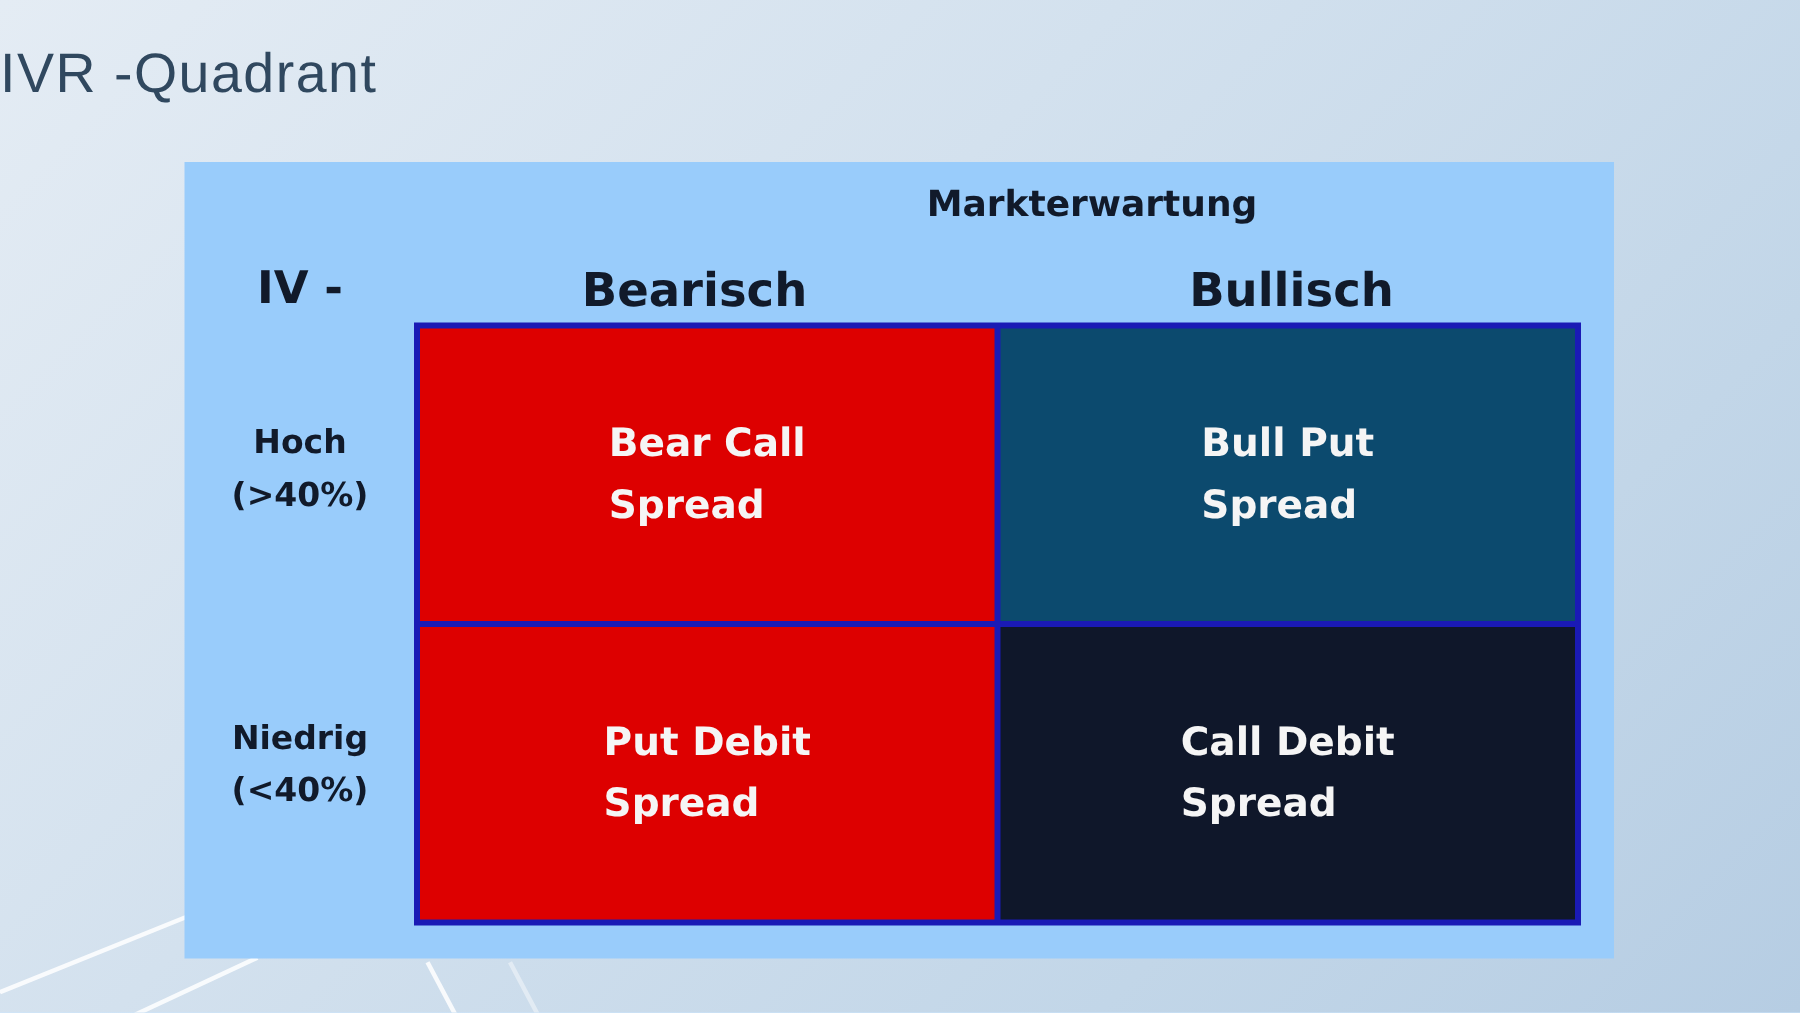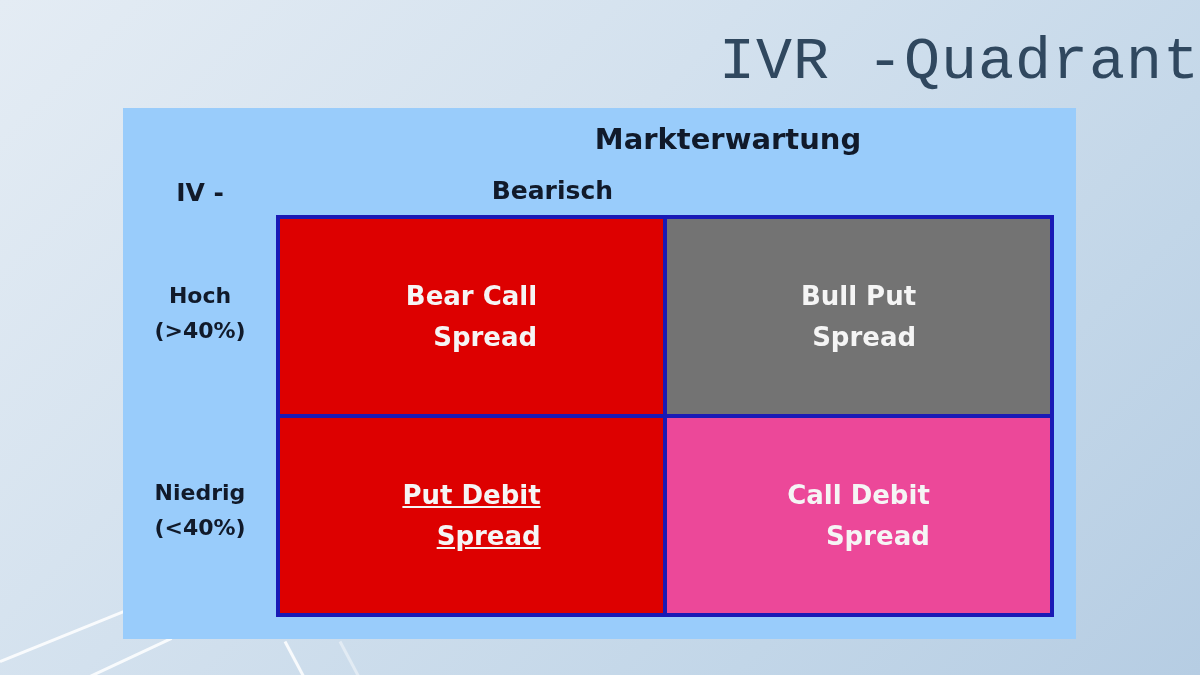--- a/index.html
+++ b/index.html
@@ -3,70 +3,71 @@
 <meta charset="utf-8">
 <style>
   html, body { margin:0; padding:0; }
   body {
     width:1200px; height:675px; overflow:hidden; position:relative;
     background: linear-gradient(135deg, #e4ecf4 0%, #d3e1ee 40%, #c2d6e8 75%, #b6cde3 100%);
     font-family: "DejaVu Sans", sans-serif;
   }
   .deco { position:absolute; background:rgba(255,255,255,0.85); height:3px; transform-origin:left center; }
   .title {
-    position:absolute; left:0; top:28px; width:1200px; text-align:right;
-    font-family: Liberation Mono, monospace; font-size:60px; color:#30485f; letter-spacing:1px;
+    position:absolute; left:0; top:28px; width:1200px; text-align:left;
+    font-family: Liberation Sans, sans-serif; font-size:37px; color:#30485f; letter-spacing:1px;
   }
   .panel {
     position:absolute; left:123px; top:108px; width:953px; height:531px;
     background:#99ccfb;
   }
   .lbl { position:absolute; color:#111a2a; font-weight:bold; font-family:"DejaVu Sans", sans-serif; text-align:center; }
-  .hdr-main { left:380px; top:14px; width:450px; font-size:29px; }
-  .hdr-col  { top:68px; font-size:25px; width:300px;text-align:right; }
-  .row-axis { left:0; top:66px; width:154px; font-size:25px; line-height:38px; }
+  .hdr-main { left:380px; top:14px; width:450px; font-size:24px; }
+  .hdr-col  { top:68px; font-size:31px; width:300px; }
+  .row-axis { left:0; top:66px; width:154px; font-size:30px; line-height:38px; }
   .row-lbl  { left:0; width:154px; font-size:22px; line-height:35px; font-weight:bold; }
   .grid {
     position:absolute; left:153px; top:107px; width:778px; height:402px;
     background:#1a1ab5; box-sizing:border-box; padding:4px;
     display:grid; grid-template-columns:1fr 1fr; grid-template-rows:1fr 1fr; gap:4px;
   }
-  .cell { display:flex; align-items:center; justify-content:center; text-align:right;
+  .cell { display:flex; align-items:center; justify-content:center; text-align:left;
     color:#f5f5f5; font-weight:bold; font-size:26px; line-height:41px; white-space:pre-line; }
 </style>
 </head>
 <body>
 
 <div class="deco" style="left:0;top:660px;width:170px;transform:rotate(-22deg);"></div>
 <div class="deco" style="left:90px;top:675px;width:90px;transform:rotate(-25deg);"></div>
 <div class="deco" style="left:285px;top:640px;width:50px;transform:rotate(62deg);"></div>
 <div class="deco" style="left:340px;top:640px;width:50px;transform:rotate(62deg);opacity:0.5;"></div>
 
 <div class="title">IVR -Quadrant</div>
 
 <div class="panel">
   <div class="lbl hdr-main">Markterwartung</div>
   <div class="lbl hdr-col" style="left:190px;">Bearisch</div>
+  <div class="lbl hdr-col" style="left:588px;">Bullisch</div>
 
   <div class="lbl row-axis">
     <div>IV -</div>
   </div>
 
   <div class="lbl row-lbl" style="top:170px;">
     <div>Hoch</div>
     <div>(&gt;40%)</div>
   </div>
   <div class="lbl row-lbl" style="top:367px;">
     <div>Niedrig</div>
     <div>(&lt;40%)</div>
   </div>
 
   <div class="grid">
     <div class="cell" style="background:#dd0000;">Bear Call
 Spread</div>
-    <div class="cell" style="background:#737373;">Bull Put
+    <div class="cell" style="background:#0c4a6e;">Bull Put
 Spread</div>
-    <div class="cell" style="background:#dd0000;text-decoration:underline;">Put Debit
+    <div class="cell" style="background:#dd0000;">Put Debit
 Spread</div>
-    <div class="cell" style="background:#ec4899;">Call Debit
+    <div class="cell" style="background:#0f172a;">Call Debit
 Spread</div>
   </div>
 </div>
 
 </body></html>

